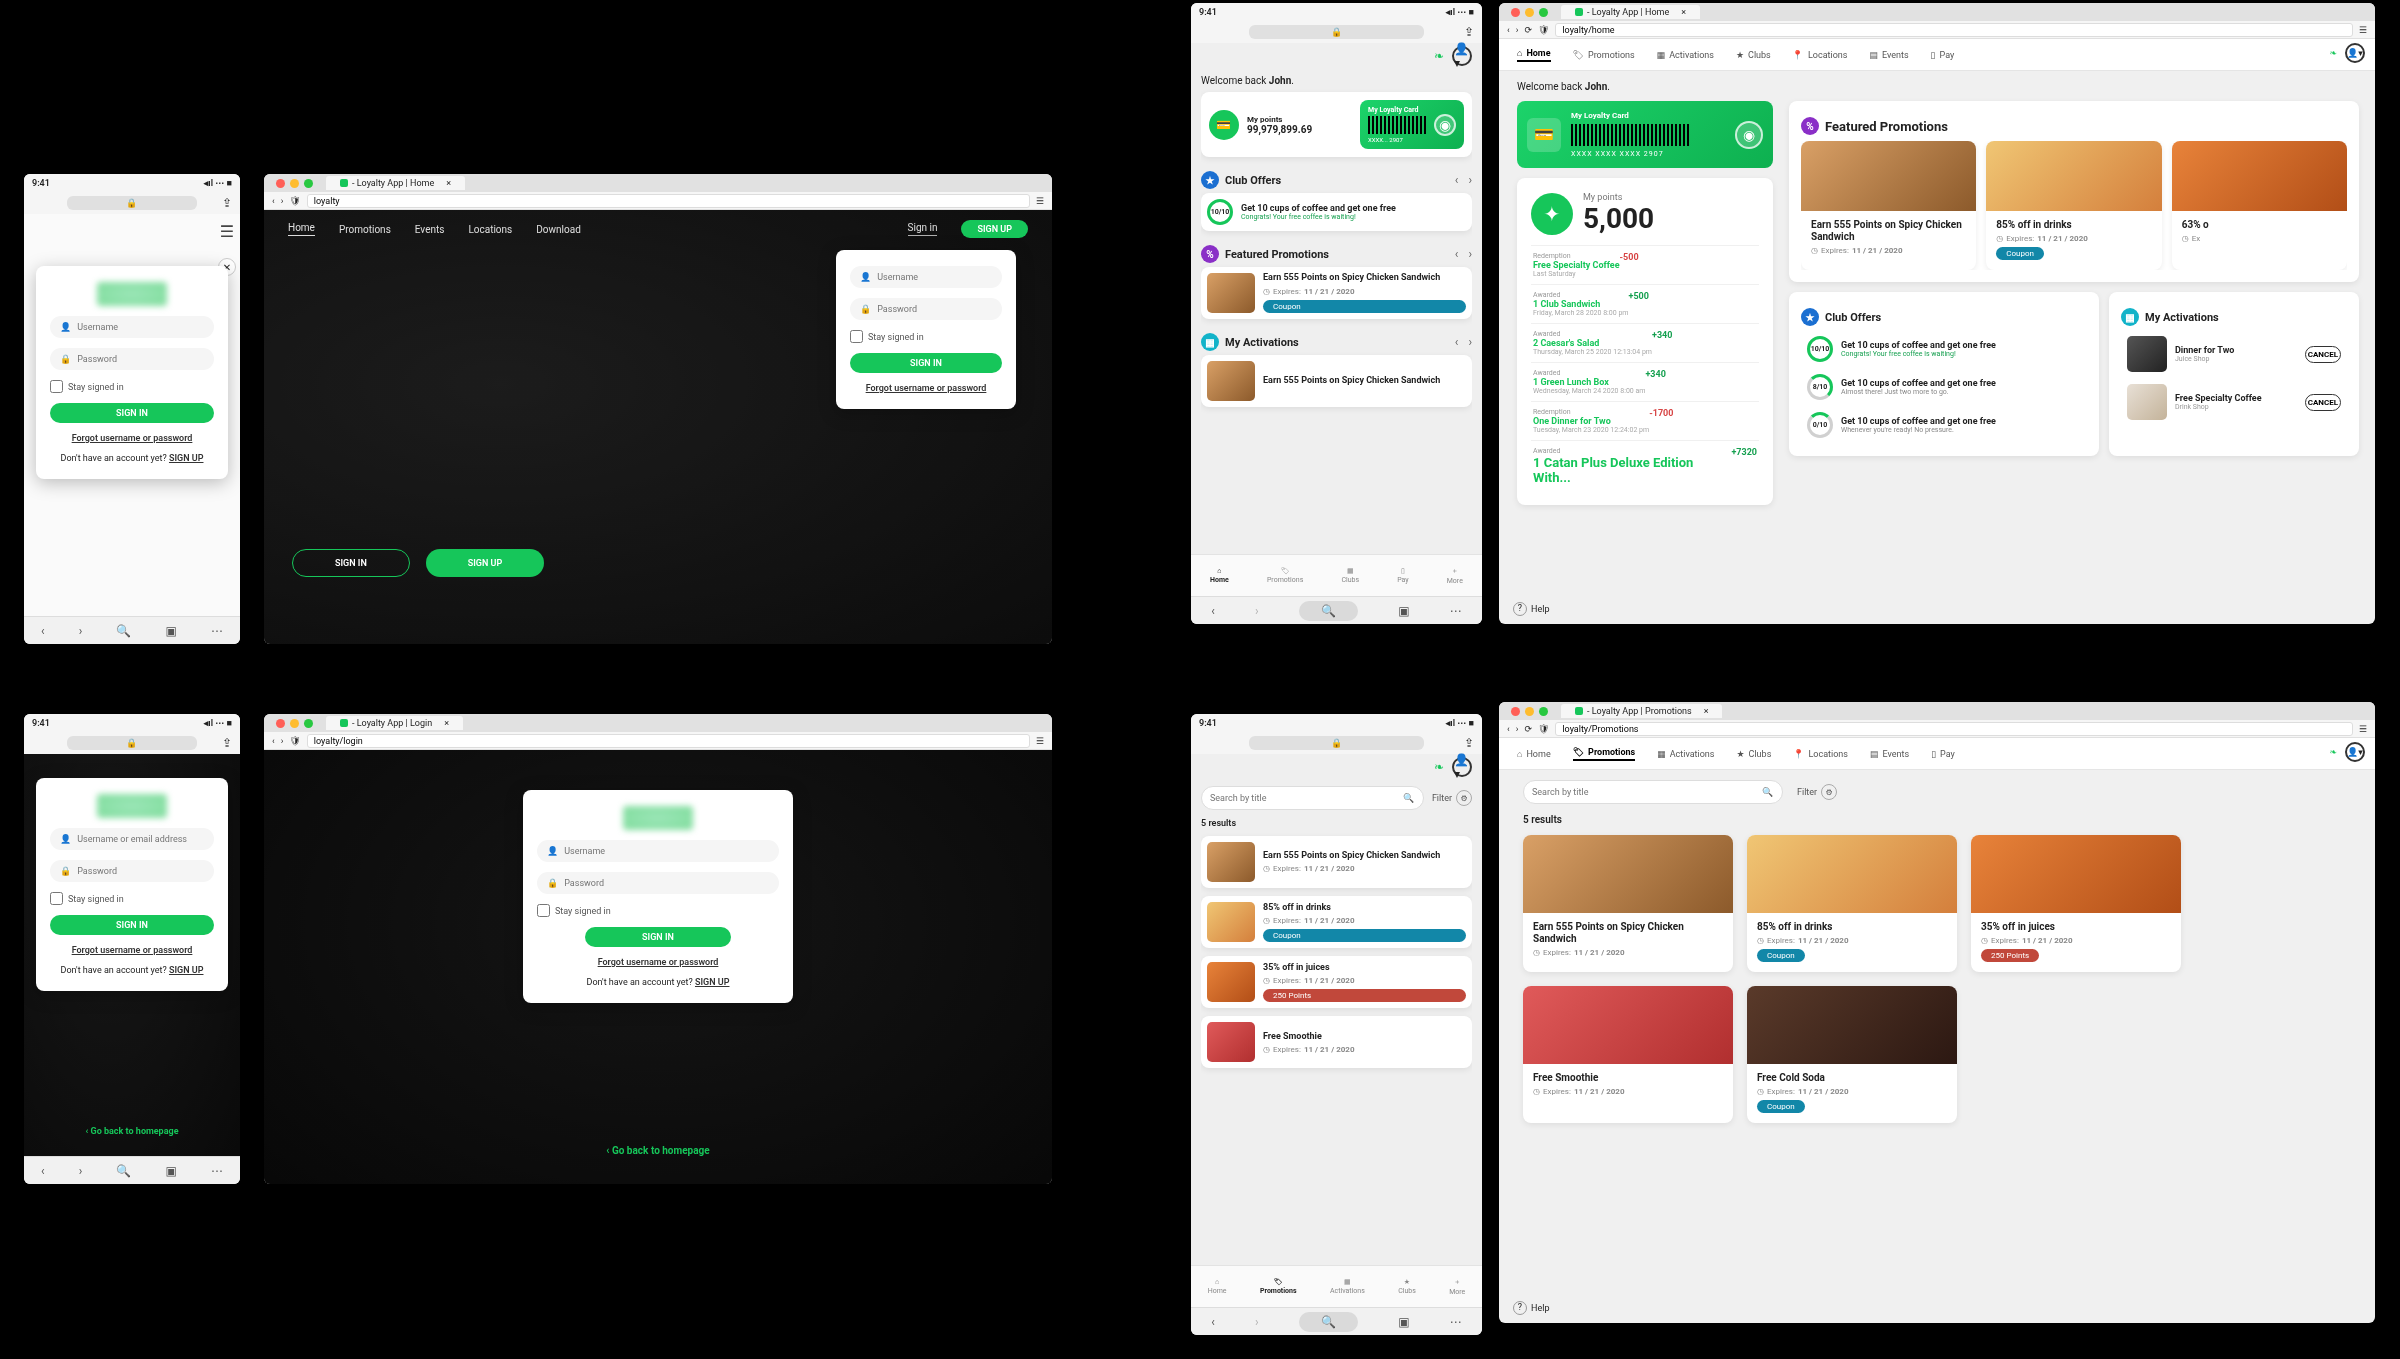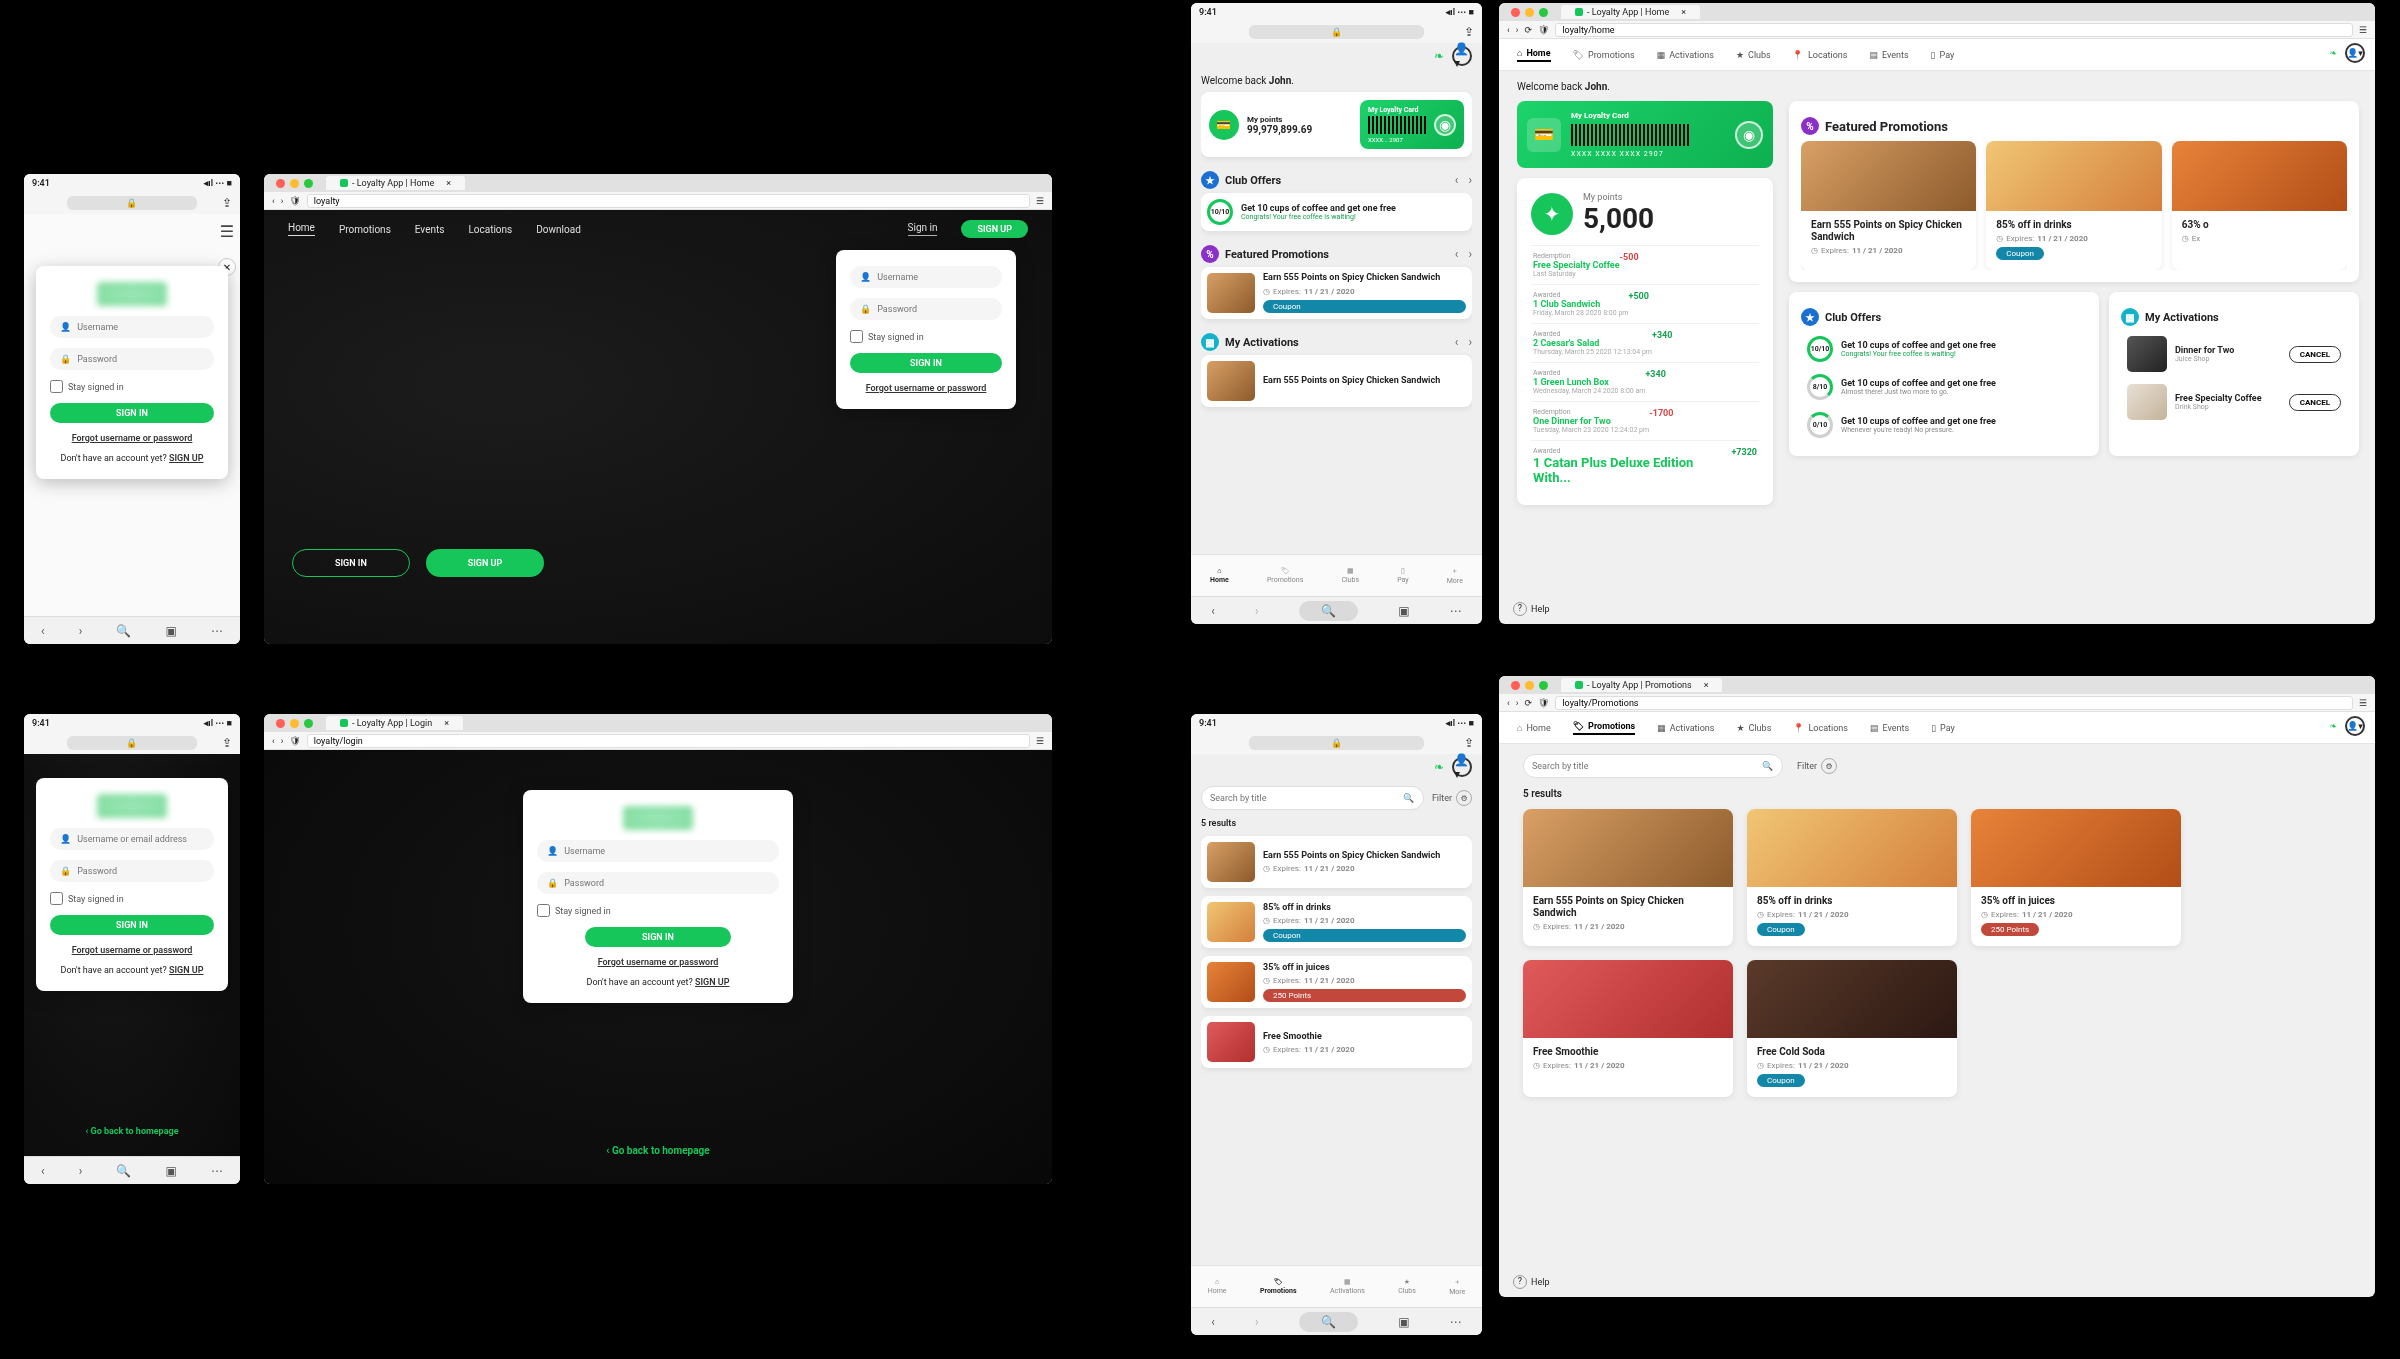--- a/index.html
+++ b/index.html
@@ -86,21 +86,21 @@
 .col{flex-direction:column}
 .gap4{gap:4px}.gap8{gap:8px}.gap10{gap:10px}.gap14{gap:14px}
 .between{justify-content:space-between}
 .grow{flex:1}
 .arrow-nav{display:flex;gap:10px;font-size:12px;color:#666}
 .help{position:absolute;bottom:8px;left:14px;font-size:9px;display:flex;align-items:center;gap:4px}
 .help .q{width:14px;height:14px;border:1px solid #999;border-radius:50%;text-align:center;font-size:9px}
 .user-pill{width:24px;height:24px;border-radius:50%;border:2px solid #333;display:flex;align-items:center;justify-content:center}
 .icon-group{position:absolute;right:10px;display:flex;align-items:center;gap:8px}
 .icon-group .user-pill{width:20px;height:20px}
-.cancel-btn{background:#fff;border:1px solid #333;border-radius:12px;padding:3px 10px;font-size:8px;font-weight:700;cursor:pointer}
+.cancel-btn{background:#fff;border:1px solid #333;border-radius:12px;padding:3px 2px;font-size:8px;font-weight:700;cursor:pointer}
 .search-bar{display:flex;align-items:center;background:#fff;border:1px solid #ddd;border-radius:16px;height:24px;padding:0 8px;font-size:9px;color:#999;gap:6px}
 .search-bar input{border:none;outline:none;font-size:9px;flex:1}
 .filter{display:flex;align-items:center;gap:4px;font-size:9px;color:#555}
 .filter-ic{width:16px;height:16px;border:1px solid #aaa;border-radius:50%;display:flex;align-items:center;justify-content:center;font-size:8px}
 </style>
 </head>
 <body>
 
 <div class="panel" style="left:24px;top:174px;width:216px;height:470px;background:#fafafa">
   <div class="ios-status">
@@ -727,21 +727,21 @@
   </div>
   <div class="ios-bottom-nav">
     <span>‹</span>
       <span style="opacity:.4">›</span>
     <span style="background:#dadada;border-radius:10px;padding:3px 22px">🔍</span>
     <span>▣</span>
       <span>⋯</span>
   </div>
 </div>
 
-<div class="panel" style="left:1499px;top:676px;width:876px;height:621px;background:#f0f0f0">
+<div class="panel" style="left:1499px;top:702px;width:876px;height:621px;background:#f0f0f0">
   <div class="mac-chrome">
     <span class="dot" style="background:#ff5f57"></span>
     <span class="dot" style="background:#febc2e"></span>
     <span class="dot" style="background:#28c840"></span>
     <div class="mac-tab">
         <span class="favicon"></span>
         <span>- Loyalty App | Promotions</span>
         <span style="margin-left:8px">×</span>
       </div>
   </div>

